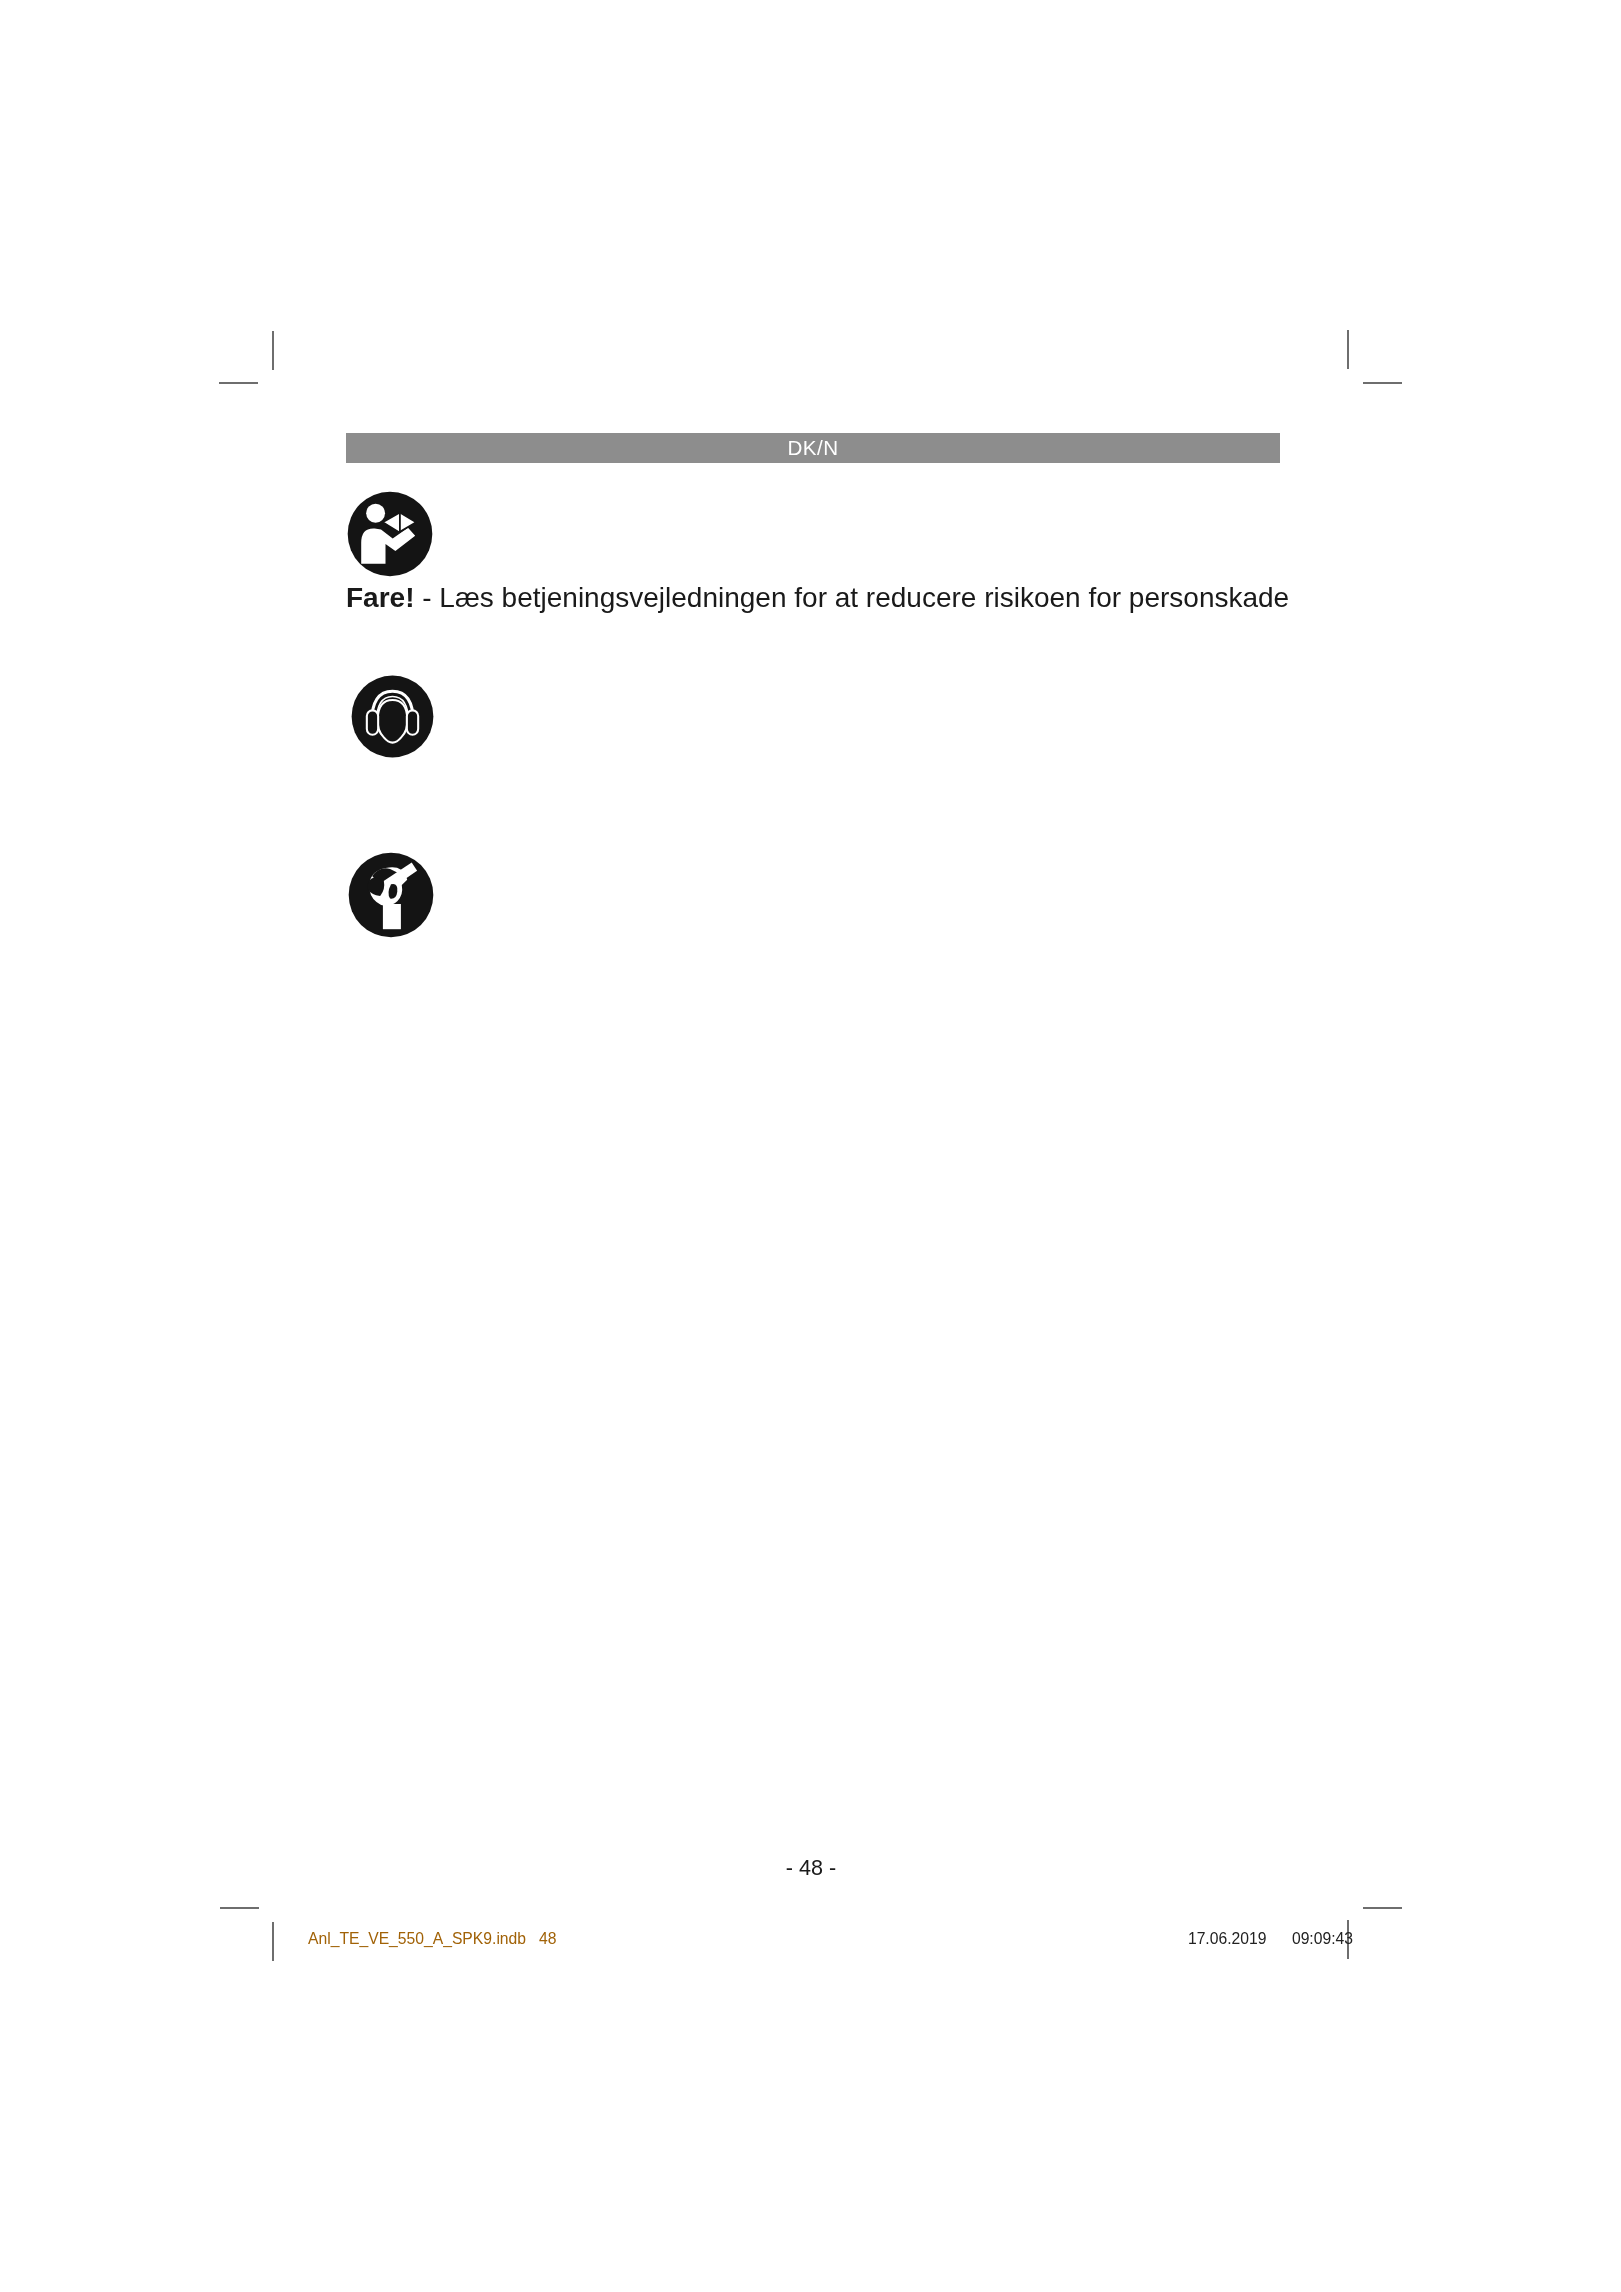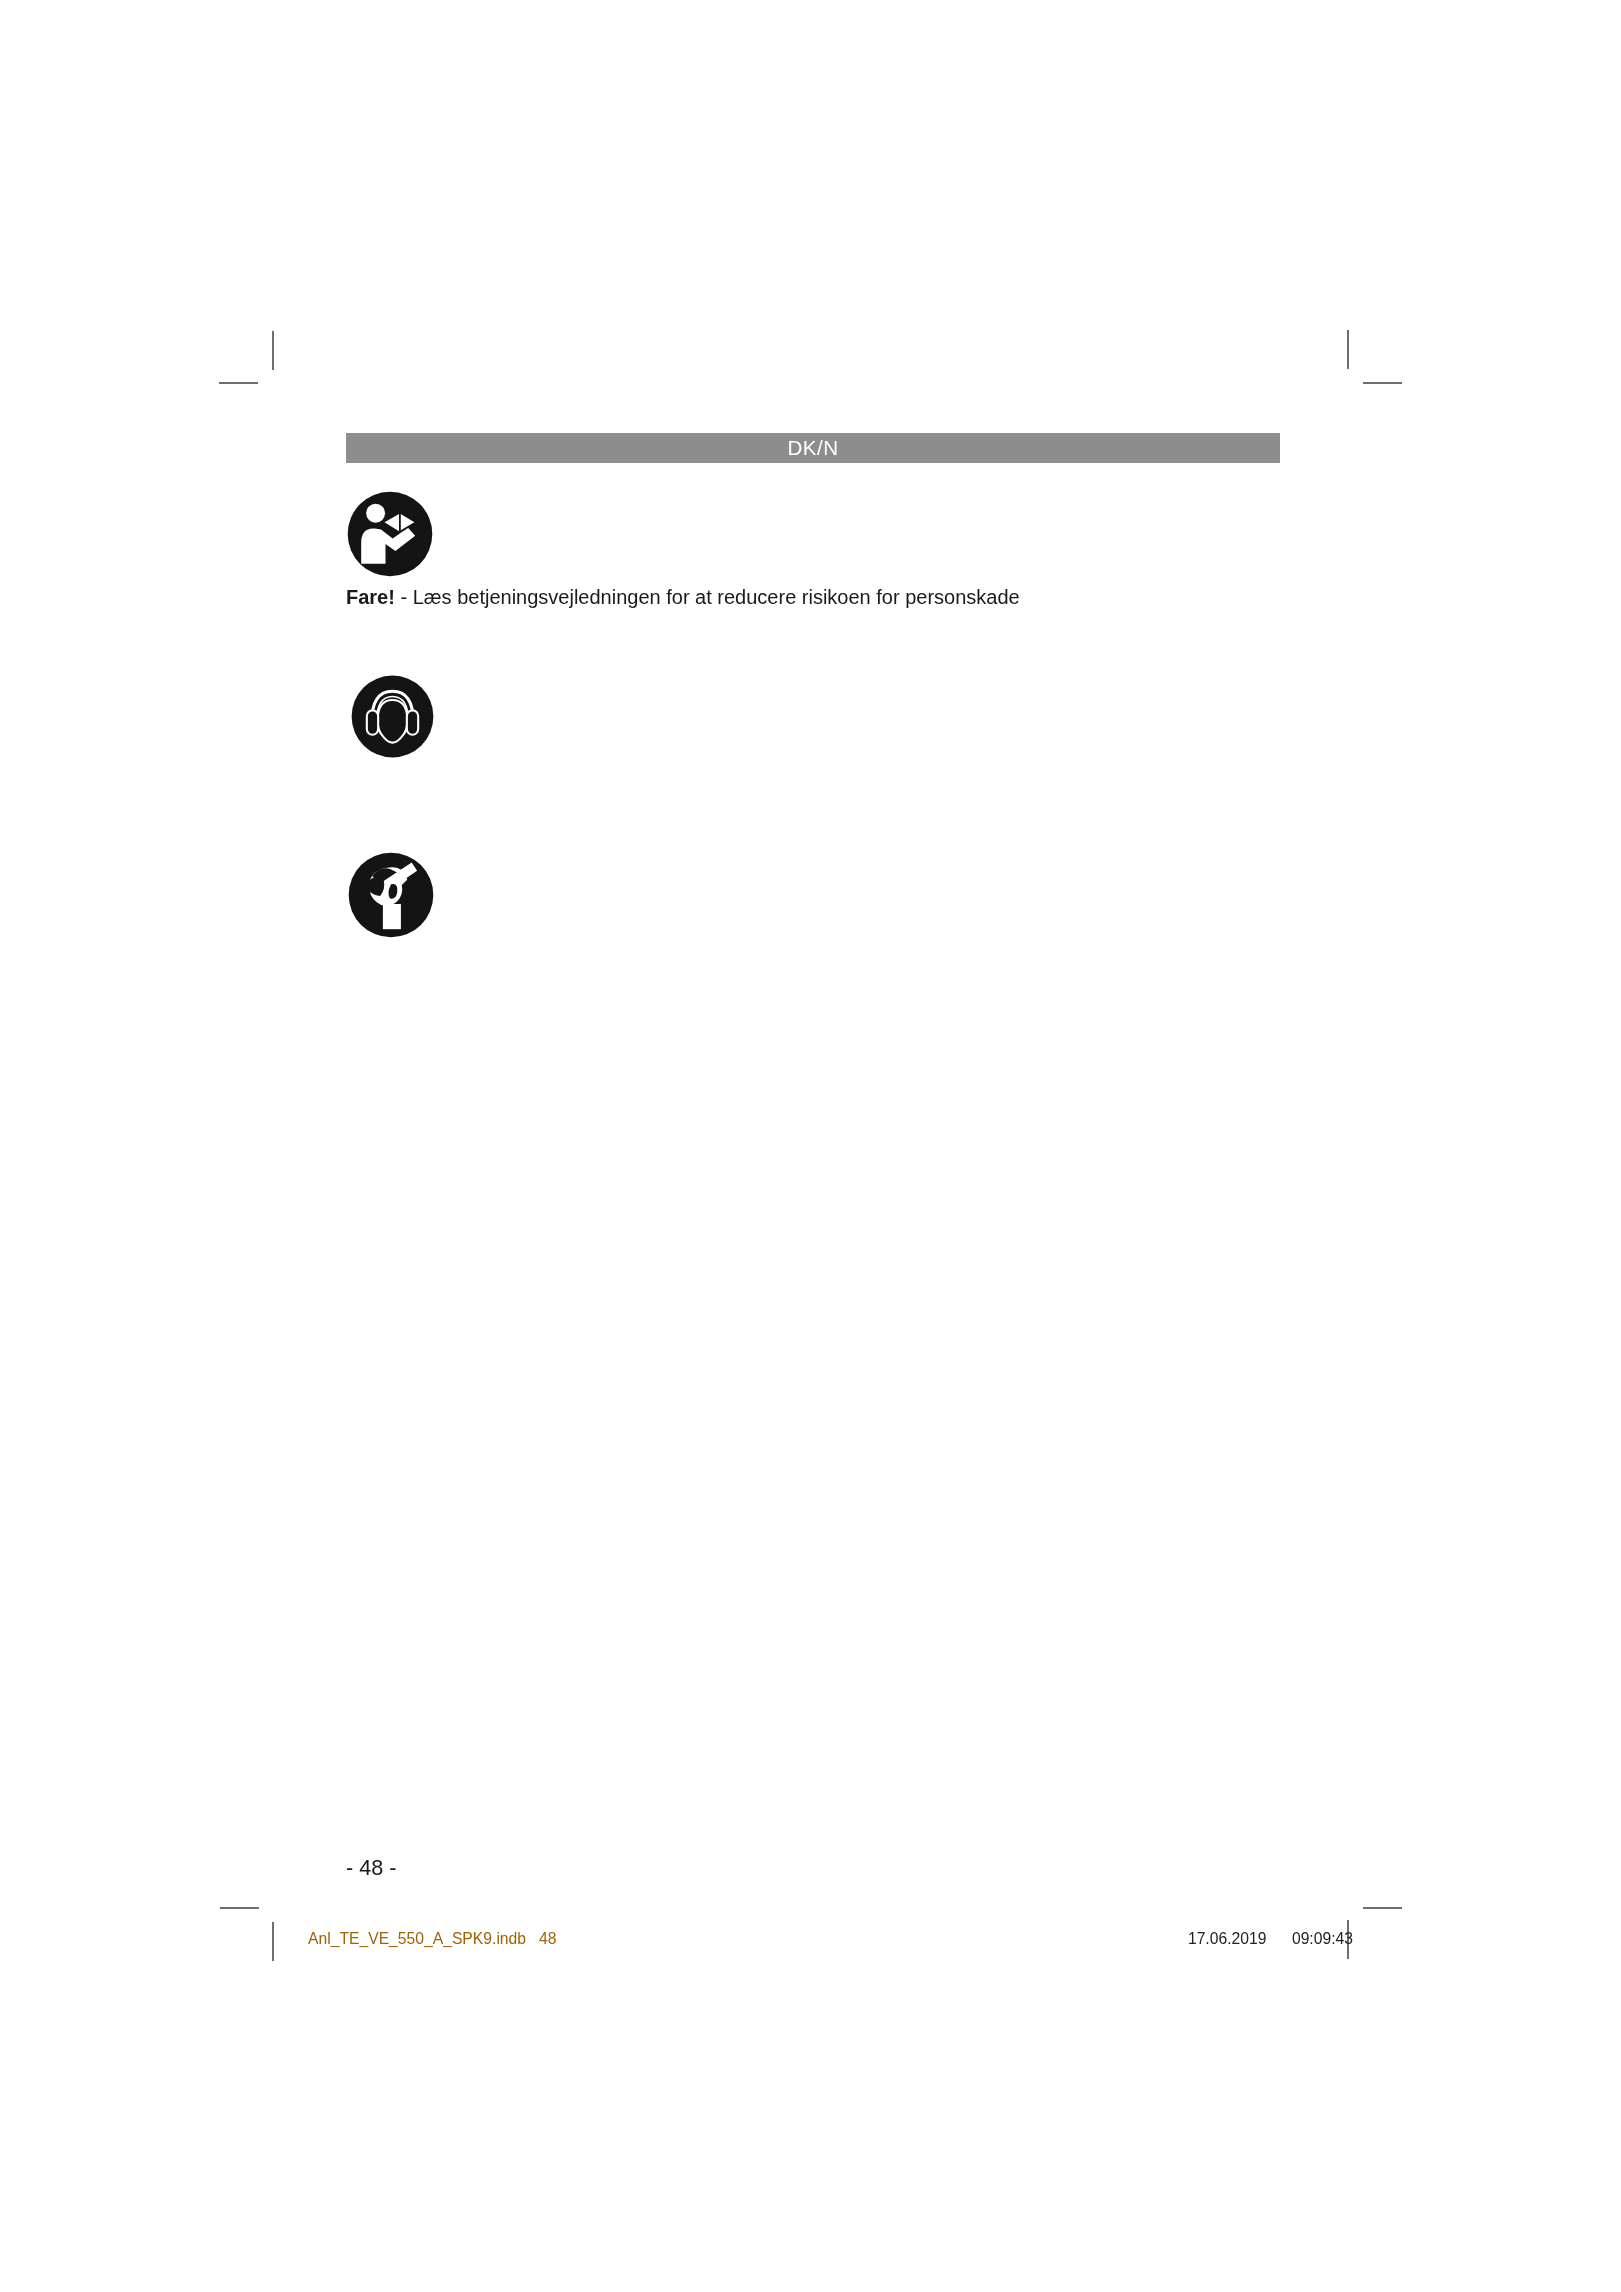--- a/index.html
+++ b/index.html
@@ -22,29 +22,29 @@
   }
   .header-bar span {
     color: #ffffff; font-size: 20.6px; letter-spacing: 0.5px;
   }
 
   
   .icon { position: absolute; display: block; }
   .icon svg { display: block; width: 100%; height: 100%; }
 
   .warn-text {
-    position: absolute; margin: 0; font-size: 20px; line-height: 25.5px;
+    position: absolute; margin: 0; font-size: 28px; line-height: 25.5px;
     white-space: nowrap; color: #1a1a1a;
   }
   .warn-text b { font-weight: bold; }
   .warn-text .line2 { display: block; white-space: nowrap; }
 
   .page-number {
     position: absolute; left: 346px; top: 1855px; width: 930px;
-    text-align: left; font-size: 21.6px; color: #1a1a1a;
+    text-align: center; font-size: 21.6px; color: #1a1a1a;
   }
 
   .footer-left {
     position: absolute; left: 308px; top: 1930px;
     font-size: 15.7px; white-space: pre; color: #a16207;
   }
   .footer-right {
     position: absolute; top: 1930px; right: 268px;
     font-size: 15.7px; color: #222; display: flex; gap: 25.5px;
   }

